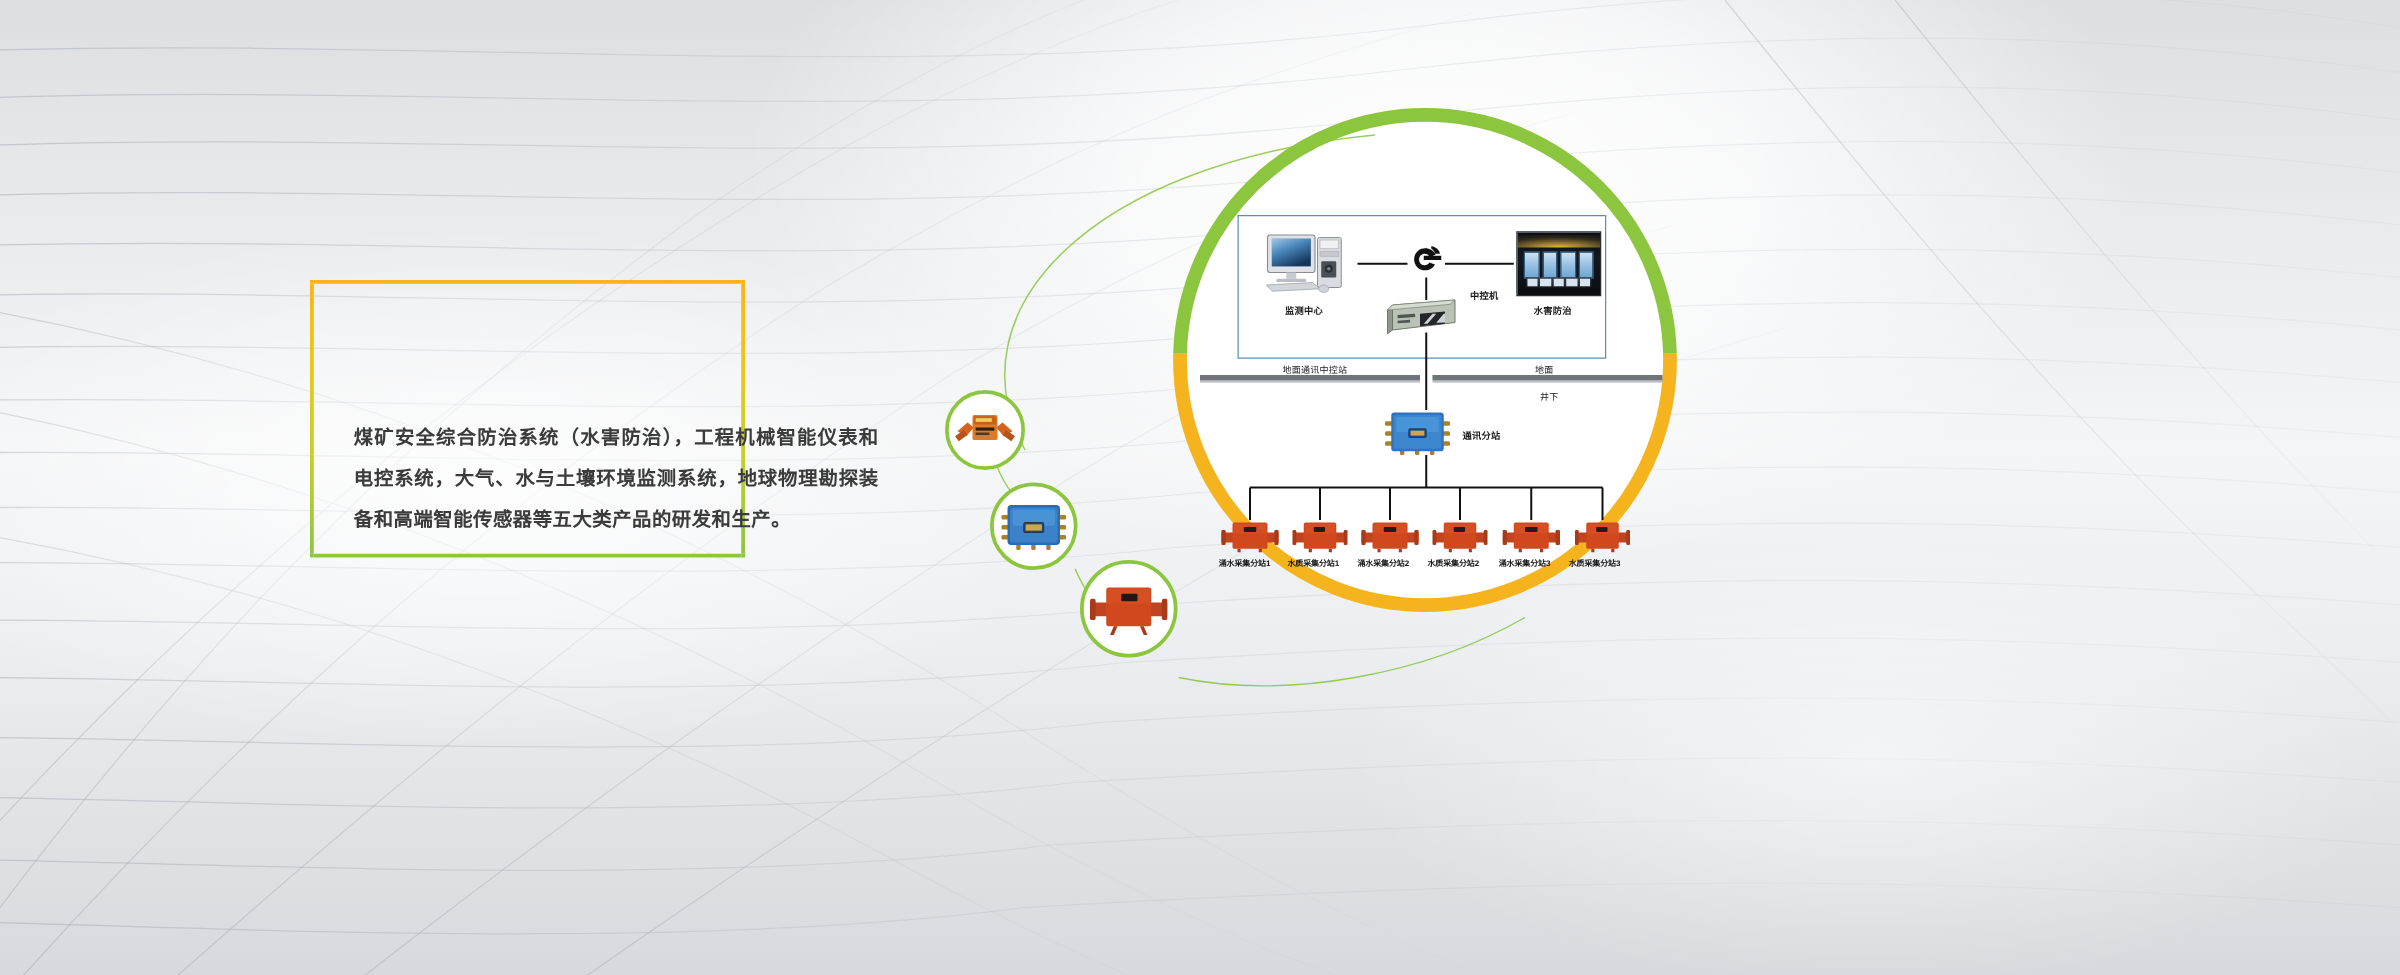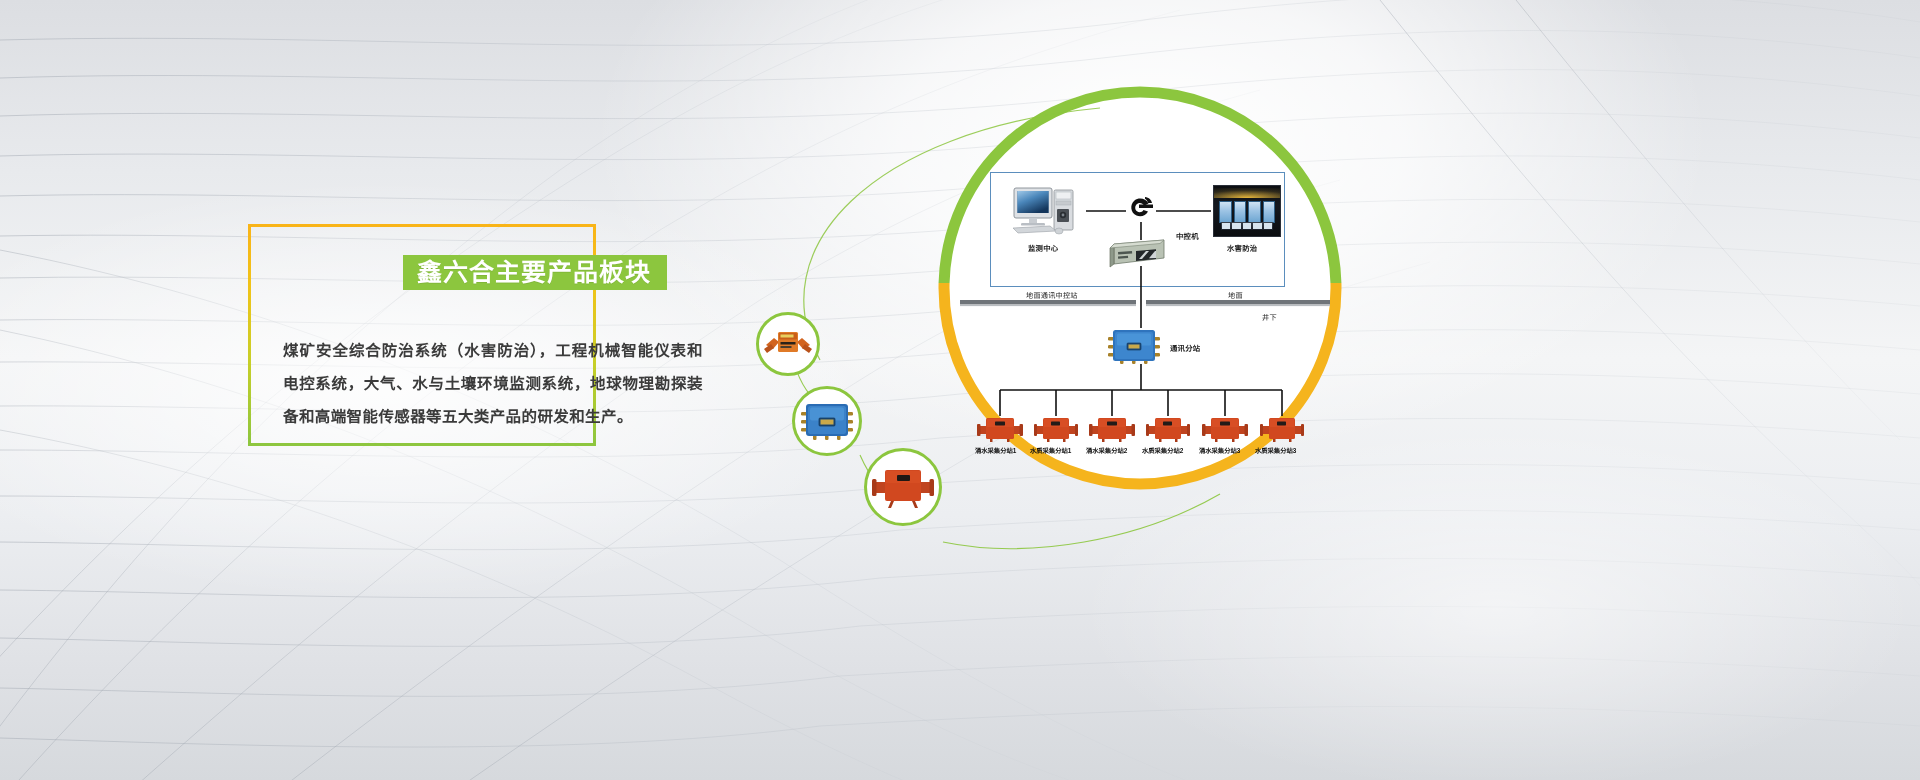--- a/index.html
+++ b/index.html
@@ -221,23 +221,20 @@
       <path d="M0,430 C220,470 460,550 700,680 C900,790 1020,830 1120,848"></path>
       <path d="M1380,0 C1500,150 1640,320 1800,470 C1880,545 1920,580 1930,600"></path>
       <path d="M1500,-20 C1620,130 1760,300 1900,440"></path>
     </g>
   </svg>
 
   <div class="bg-sheen"></div>
 
   <div class="text-panel"></div>
 
-  <div class="title-banner">
-    <span class="title-text">鑫六合主要产品板块</span>
-  </div>
 
   <div class="body-copy">
     <p>煤矿安全综合防治系统（水害防治），工程机械智能仪表和电控系统，大气、水与土壤环境监测系统，地球物理勘探装备和高端智能传感器等五大类产品的研发和生产。</p>
   </div>
 
   <div class="ring-wrap">
     <svg width="420" height="470" viewBox="0 0 420 470">
       <defs>
         <clipPath id="ringTop">
             <rect x="-20" y="-20" width="460" height="225"></rect>
@@ -367,21 +364,21 @@
         <path d="M28,13 L48,11.2 L48,21 L28,23 Z" fill="#23272a"></path>
         <path d="M31,21 L38,13 L41,13 L34,21 Z" fill="#cfd4d6"></path>
         <path d="M41,20.2 L47,13 L48,13 L48,20 Z" fill="#cfd4d6"></path>
       </svg>
     </div>
     <div class="dev-label" style="left:216px; top:70px;">中控机</div>
 
     <div class="tiny-label" style="left:66px; top:130px;">地面通讯中控站</div>
     <div class="tiny-label" style="left:268px; top:130px;text-align:center;">地面</div>
 
-    <div class="tiny-label" style="left:272px; top:152px;margin-left:30px;">井下</div>
+    <div class="tiny-label" style="left:272px; top:152px;">井下</div>
 
     <div class="comm-box">
       <svg width="52" height="36" viewBox="0 0 52 36">
         <g fill="#a8822a">
           <rect x="0" y="9" width="7" height="3.5" rx="1.2"></rect>
           <rect x="0" y="17" width="7" height="3.5" rx="1.2"></rect>
           <rect x="0" y="25" width="7" height="3.5" rx="1.2"></rect>
           <rect x="45" y="9" width="7" height="3.5" rx="1.2"></rect>
           <rect x="45" y="17" width="7" height="3.5" rx="1.2"></rect>
           <rect x="45" y="25" width="7" height="3.5" rx="1.2"></rect>

